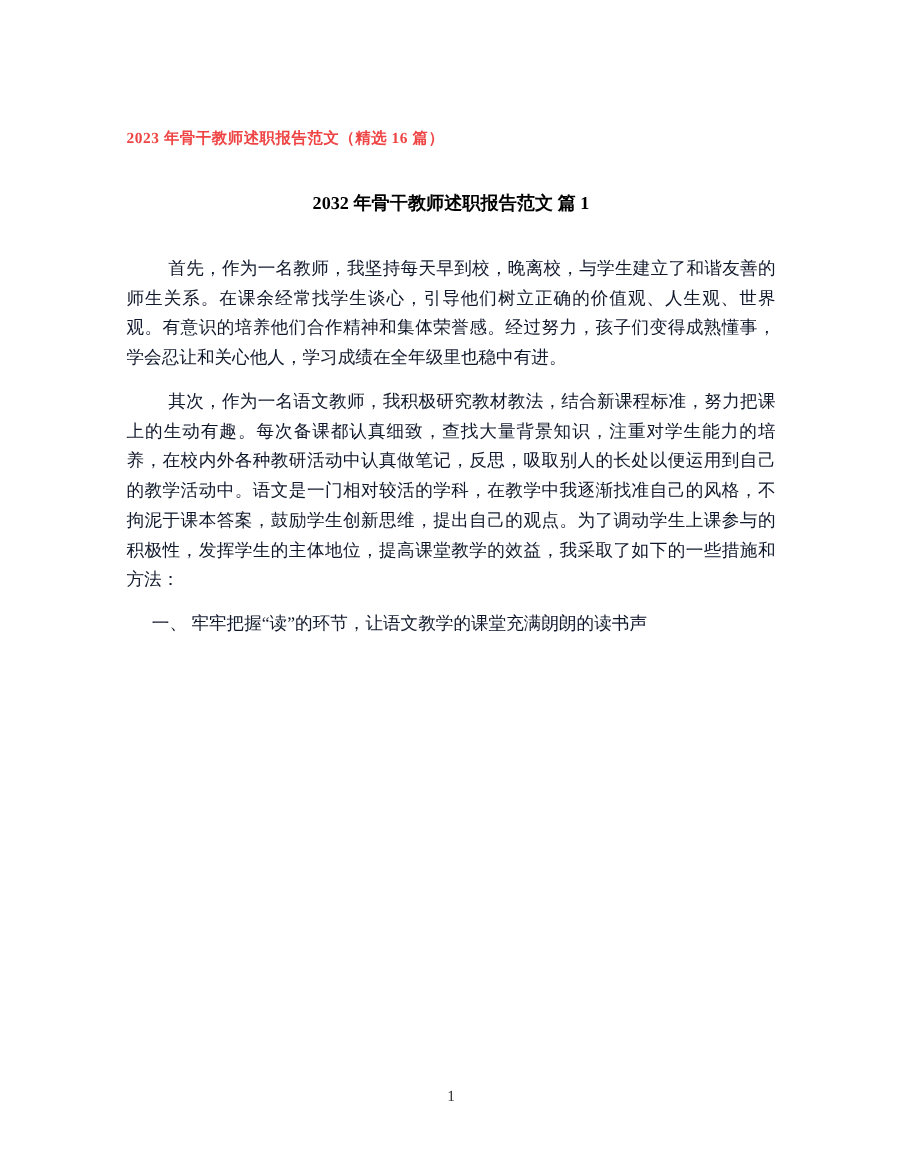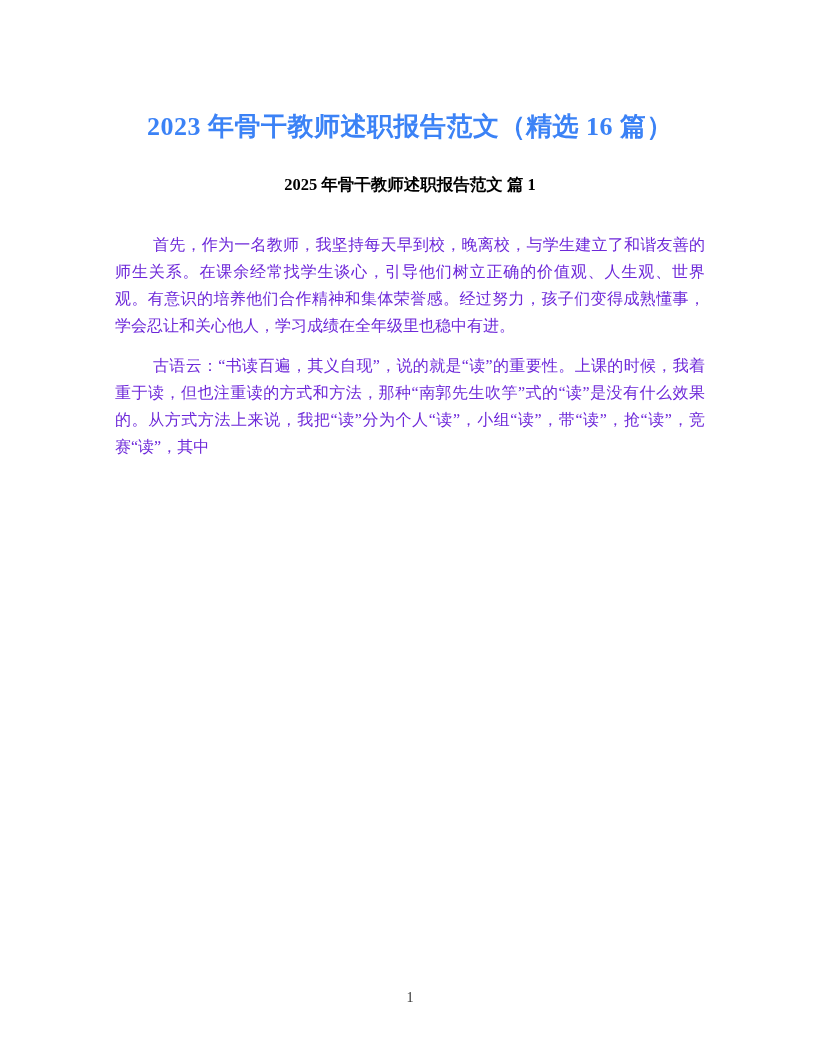--- a/index.html
+++ b/index.html
@@ -16,41 +16,40 @@
     box-sizing: border-box;
     padding: 112px 111px 48px 115px;
     display: flex;
     flex-direction: column;
     font-family: "Liberation Serif", "DejaVu Serif", serif;
     color: #1a1a1a;
     overflow: hidden;
   }
   .doc-title {
     margin: 0 0 32px 0;
-    font-size: 26px;
+    font-size: 14px;
     line-height: 30px;
     font-weight: bold;
-    text-align: center;
-    color: #3b82f6;
+    color: #ef4444;
     letter-spacing: 0.5px;
   }
   .doc-subtitle {
     margin: 0 0 35px 0;
     font-size: 16.5px;
     line-height: 22px;
     font-weight: bold;
     text-align: center;
     color: #000000;
   }
   .body-text p {
     margin: 0 0 13px 0;
     font-size: 16px;
     line-height: 27px;
     text-align: justify;
-    color: #6d28d9;
+    color: #0f172a;
   }
   .body-text p.para {
     text-indent: 38px;
   }
   .body-text p.list-heading {
     text-indent: 23px;
   }
   .page-footer {
     margin-top: auto;
     text-align: center;
@@ -59,27 +58,28 @@
     color: #333333;
   }
 </style>
 </head>
 <body>
 
 <div class="page">
 
   <h1 class="doc-title">2023 年骨干教师述职报告范文（精选 16 篇）</h1>
 
-  <h2 class="doc-subtitle">2025 年骨干教师述职报告范文 篇 1</h2>
+  <h2 class="doc-subtitle">2032 年骨干教师述职报告范文 篇 1</h2>
 
   <div class="body-text">
     <p class="para">首先，作为一名教师，我坚持每天早到校，晚离校，与学生建立了和谐友善的师生关系。在课余经常找学生谈心，引导他们树立正确的价值观、人生观、世界观。有意识的培养他们合作精神和集体荣誉感。经过努力，孩子们变得成熟懂事，学会忍让和关心他人，学习成绩在全年级里也稳中有进。</p>
 
+    <p class="para">其次，作为一名语文教师，我积极研究教材教法，结合新课程标准，努力把课上的生动有趣。每次备课都认真细致，查找大量背景知识，注重对学生能力的培养，在校内外各种教研活动中认真做笔记，反思，吸取别人的长处以便运用到自己的教学活动中。语文是一门相对较活的学科，在教学中我逐渐找准自己的风格，不拘泥于课本答案，鼓励学生创新思维，提出自己的观点。为了调动学生上课参与的积极性，发挥学生的主体地位，提高课堂教学的效益，我采取了如下的一些措施和方法：</p>
 
+    <p class="list-heading">一、 牢牢把握“读”的环节，让语文教学的课堂充满朗朗的读书声</p>
 
-    <p class="para">古语云：“书读百遍，其义自现”，说的就是“读”的重要性。上课的时候，我着重于读，但也注重读的方式和方法，那种“南郭先生吹竽”式的“读”是没有什么效果的。从方式方法上来说，我把“读”分为个人“读”，小组“读”，带“读”，抢“读”，竞赛“读”，其中</p>
 
 
   </div>
 
   <div class="page-footer">1</div>
 
 </div>
 
 </body></html>

